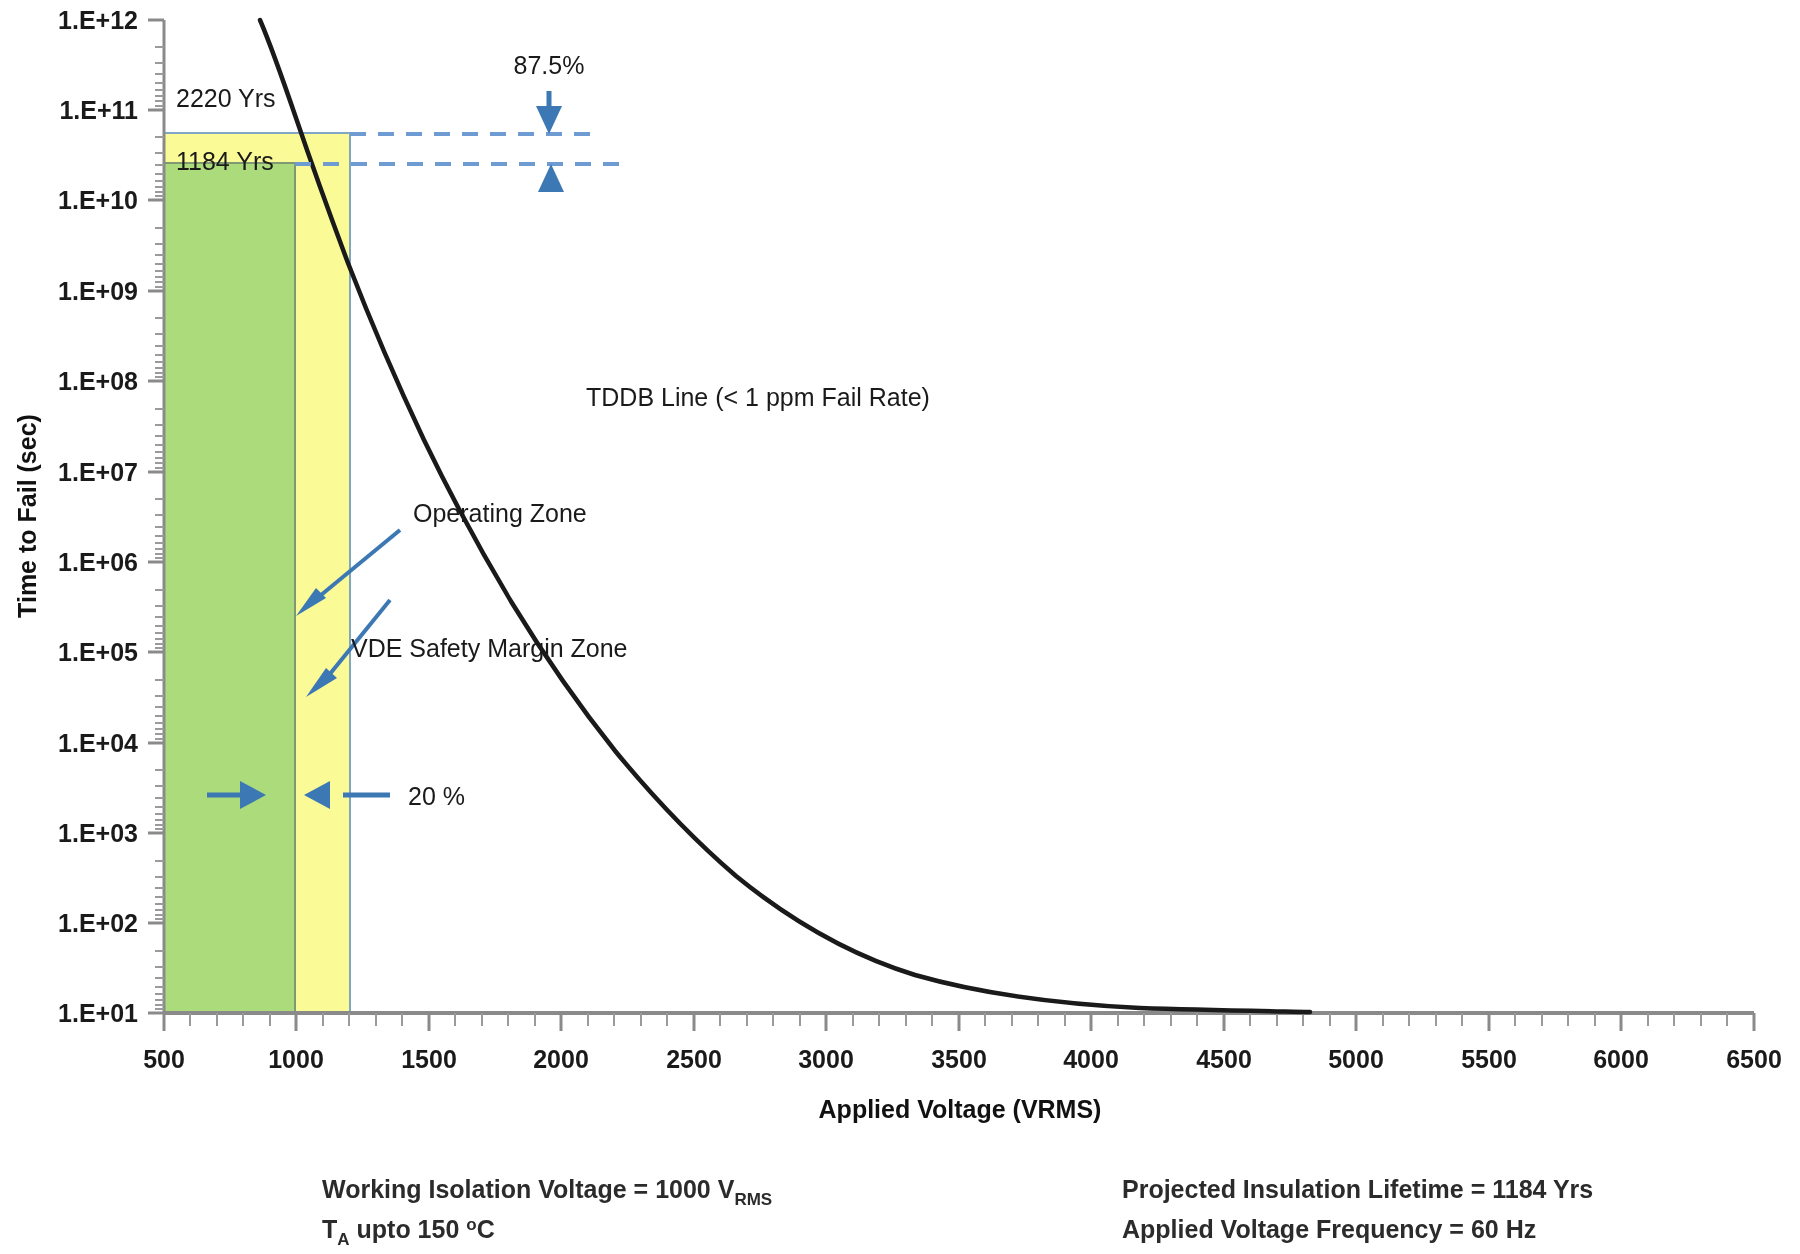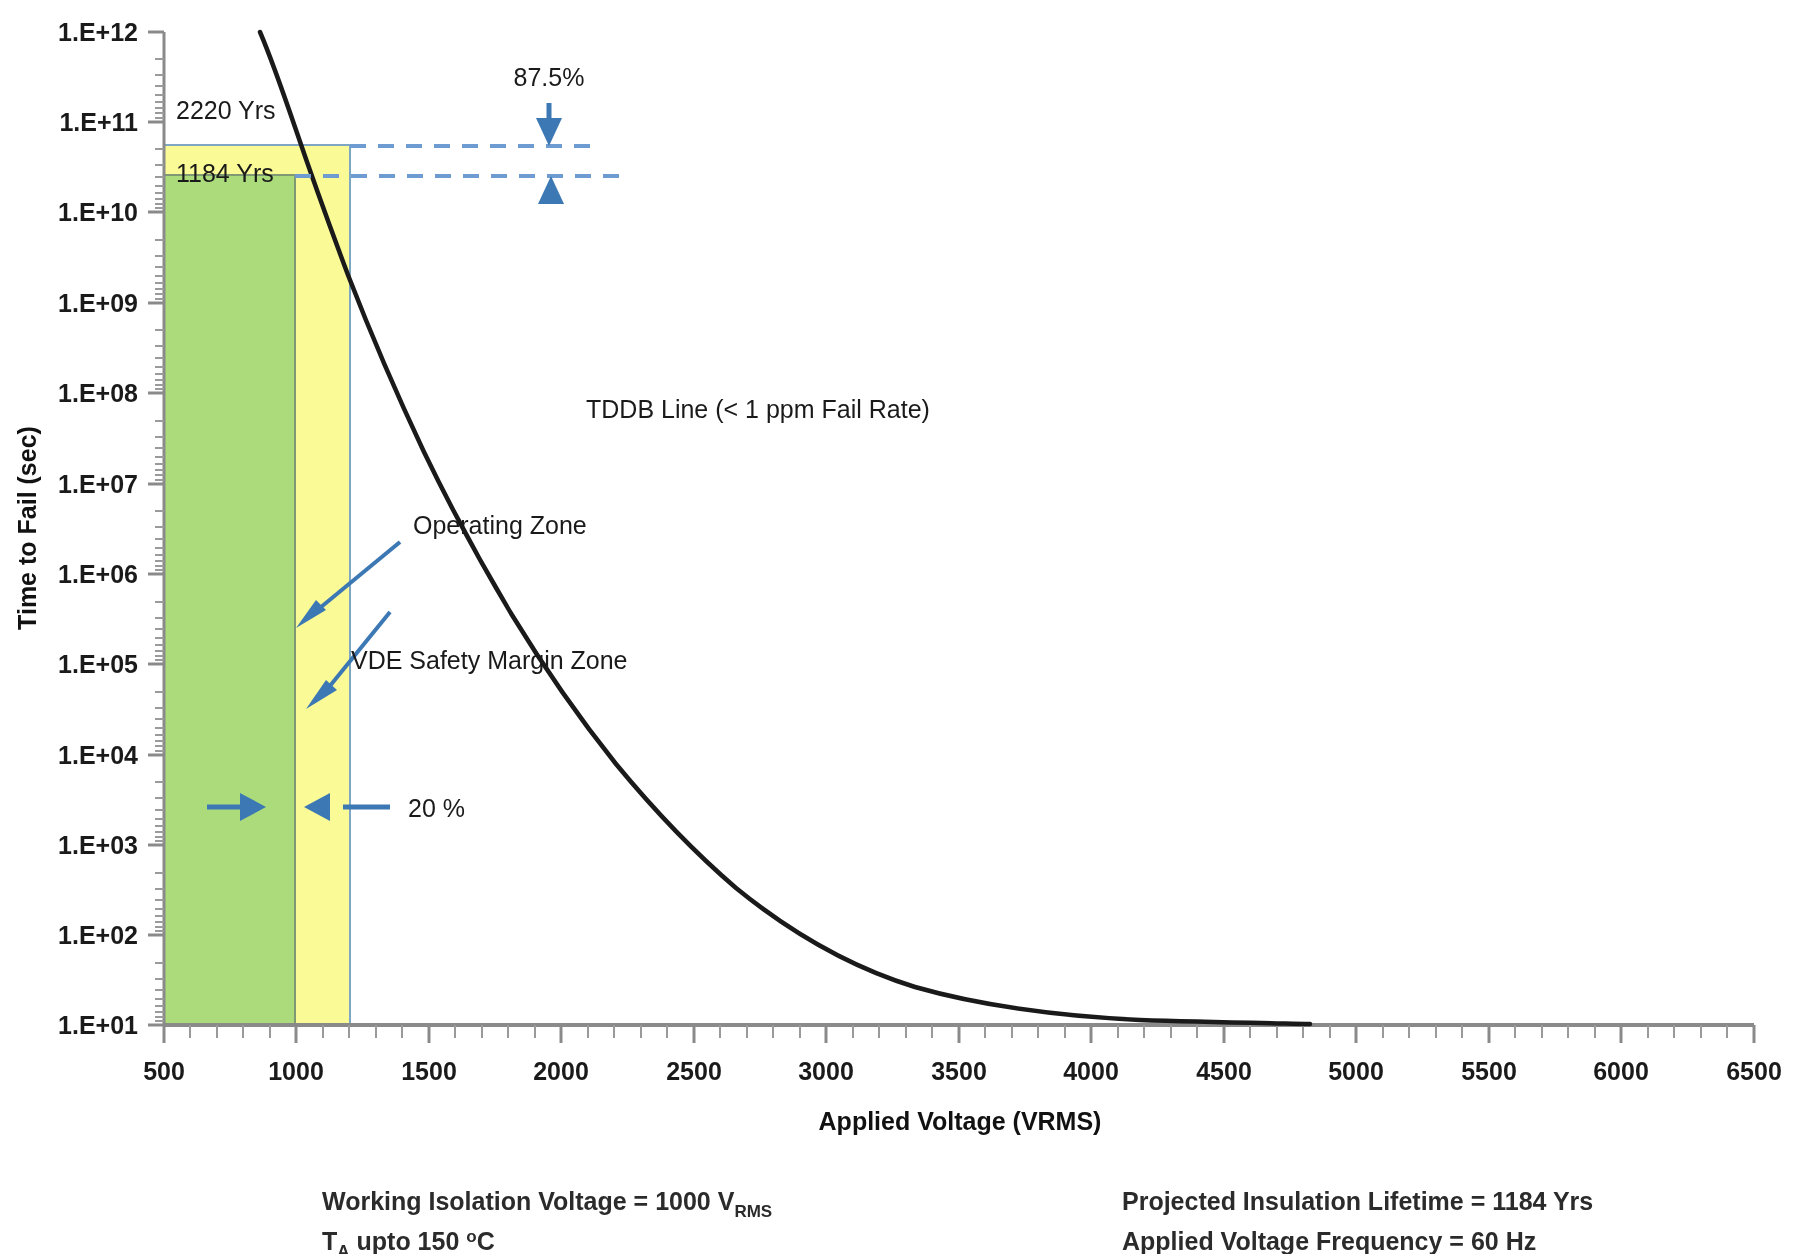--- a/index.html
+++ b/index.html
@@ -1,18 +1,18 @@
 <!DOCTYPE html>
 <html><head>
 <meta charset="utf-8">
 <style>
   html,body{margin:0;padding:0;background:#ffffff;}
   body{width:1800px;height:1254px;font-family:"Liberation Sans",sans-serif;color:#1a1a1a;overflow:hidden;position:relative;}
   #figure{position:absolute;left:0;top:0;width:1800px;height:1254px;}
-  .svgwrap{position:absolute;left:0;top:12px;width:1800px;height:940px;}
+  .svgwrap{position:absolute;left:0;top:0;width:1800px;height:940px;}
   svg{display:block;}
   .tick-lbl{font-family:"Liberation Sans",sans-serif;font-size:25px;font-weight:bold;fill:#1a1a1a;}
   .ylbl{font-family:"Liberation Sans",sans-serif;font-size:25px;font-weight:bold;fill:#1a1a1a;}
   .axis-title{font-family:"Liberation Sans",sans-serif;font-size:25px;font-weight:bold;fill:#111;}
   .annot{font-family:"Liberation Sans",sans-serif;font-size:25px;fill:#1a1a1a;}
   .foot{font-family:"Liberation Sans",sans-serif;font-size:25px;font-weight:bold;fill:#2b2b2b;}
   .sub{font-size:17px;}
   .sup{font-size:17px;}
 </style>
 </head>

